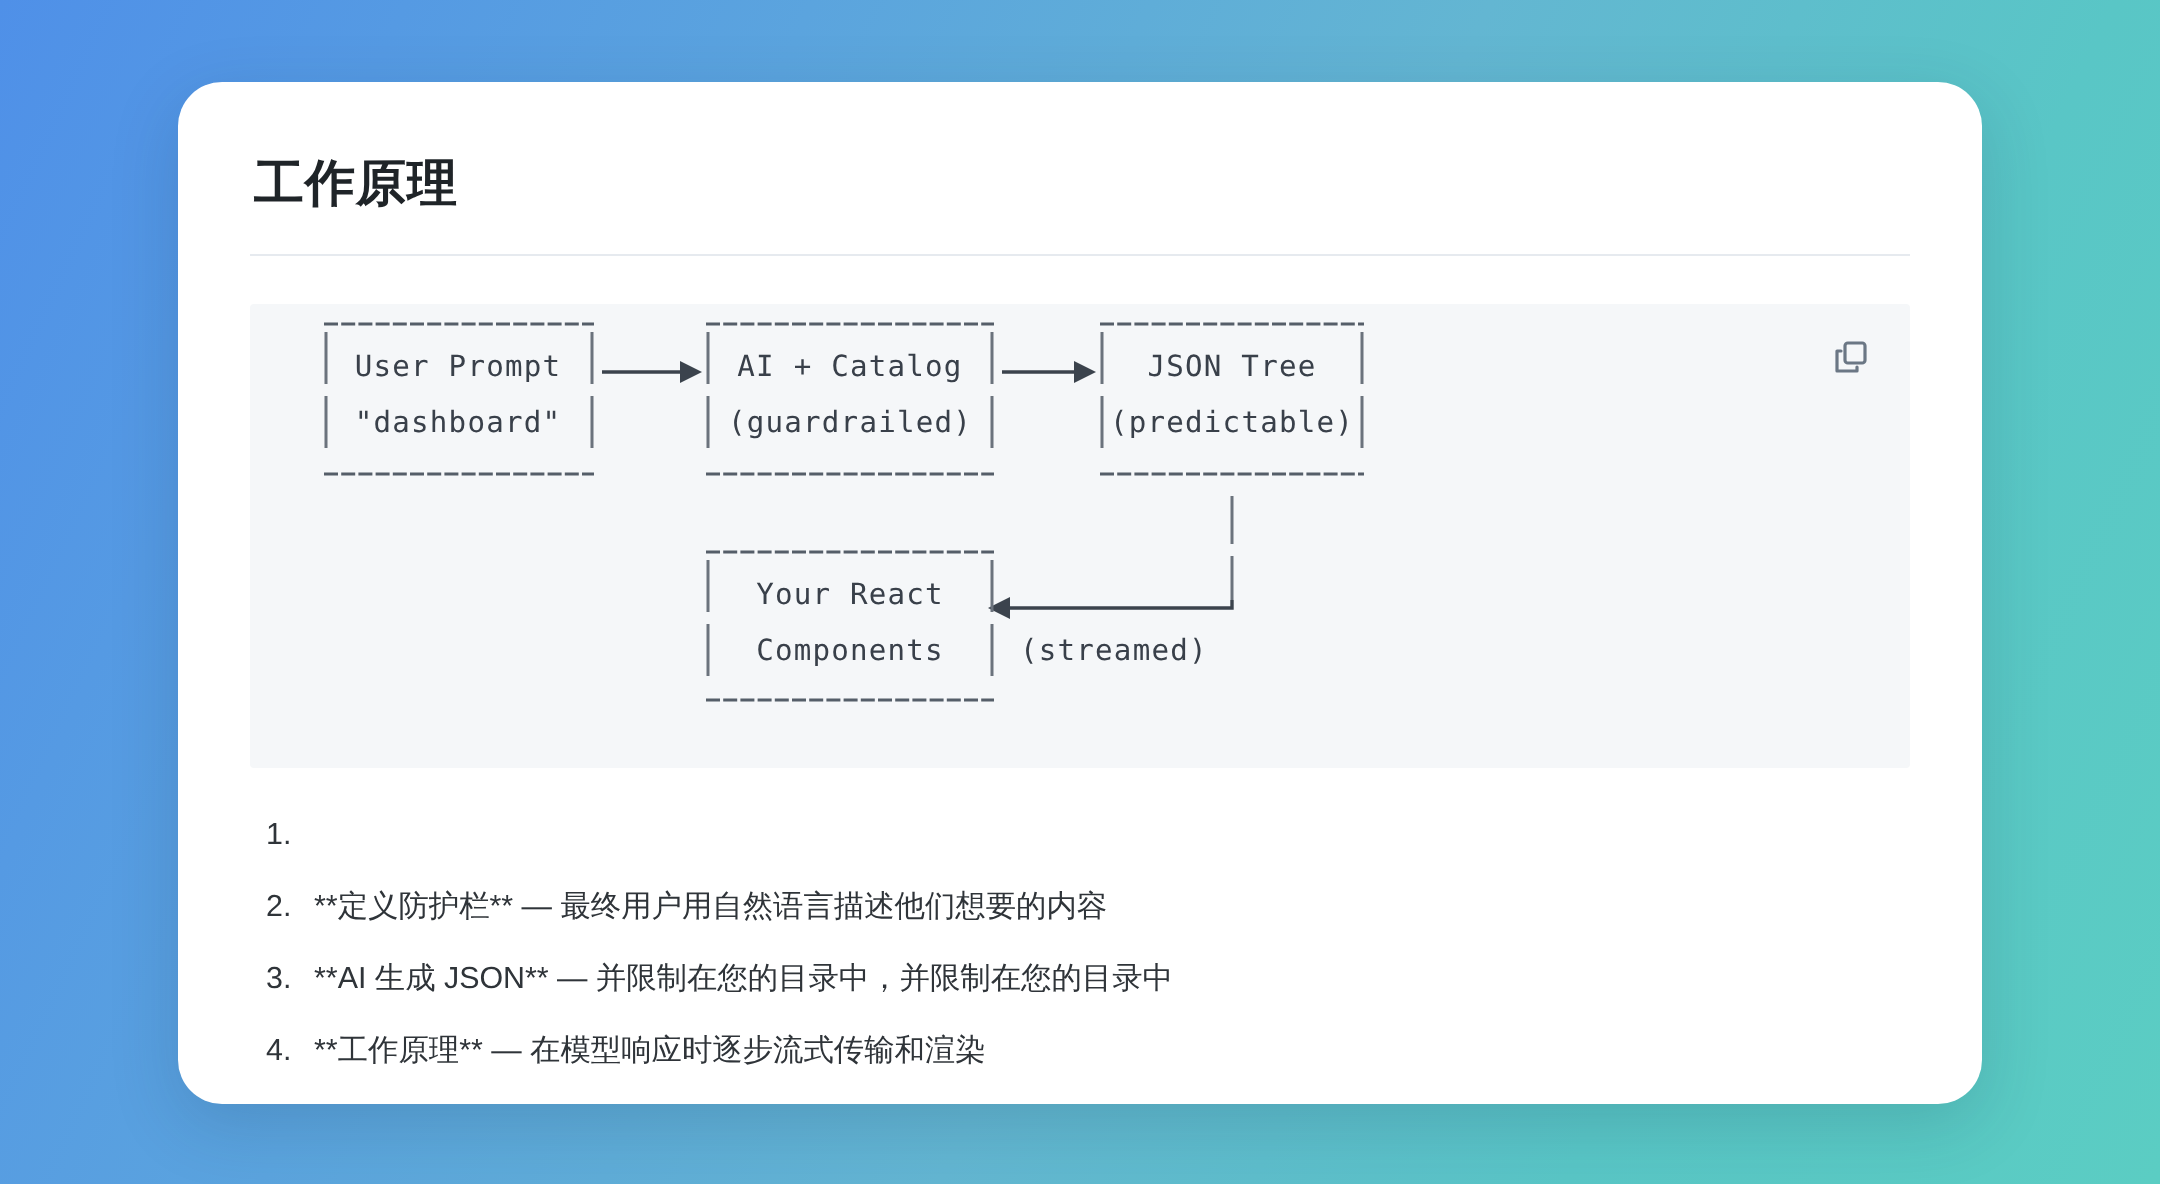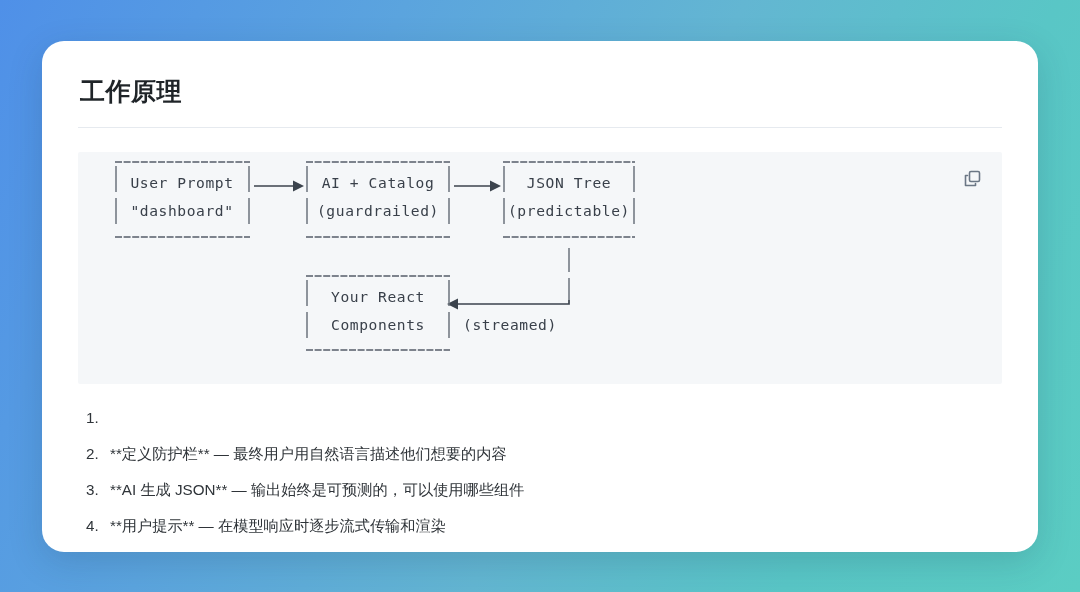--- a/index.html
+++ b/index.html
@@ -14,21 +14,21 @@
     font-family: "Liberation Sans", sans-serif;
     background: linear-gradient(115deg, #4f90e8 0%, #5ba4de 30%, #63b6d2 55%, #59c6c6 78%, #5bcdc3 100%);
     display: flex;
     align-items: center;
     justify-content: center;
   }
 
   
   .card {
     position: relative;
-    width: 996px;
+    width: 902px;
     height: 511px;
     background: #ffffff;
     border-radius: 22px;
     box-shadow: 0 10px 34px rgba(20, 50, 80, 0.17);
     padding: 34px 36px 12px 36px;
     overflow: hidden;
   }
 
   
   .card-title {
@@ -205,21 +205,21 @@
   <ol class="steps">
     <li>
       <span class="step-num">1.</span>
     </li>
     <li>
       <span class="step-num">2.</span>
       <span>**定义防护栏** — 最终用户用自然语言描述他们想要的内容</span>
     </li>
     <li>
       <span class="step-num">3.</span>
-      <span>**AI 生成 JSON** — 输出始终是可预测的，可以使用哪些组件</span>
+      <span>**AI 生成 JSON** — 并限制在您的目录中，并限制在您的目录中</span>
     </li>
     <li>
       <span class="step-num">4.</span>
-      <span>**用户提示** — 在模型响应时逐步流式传输和渲染</span>
+      <span>**工作原理** — 在模型响应时逐步流式传输和渲染</span>
     </li>
   </ol>
 
 </div>
 
 </body></html>

